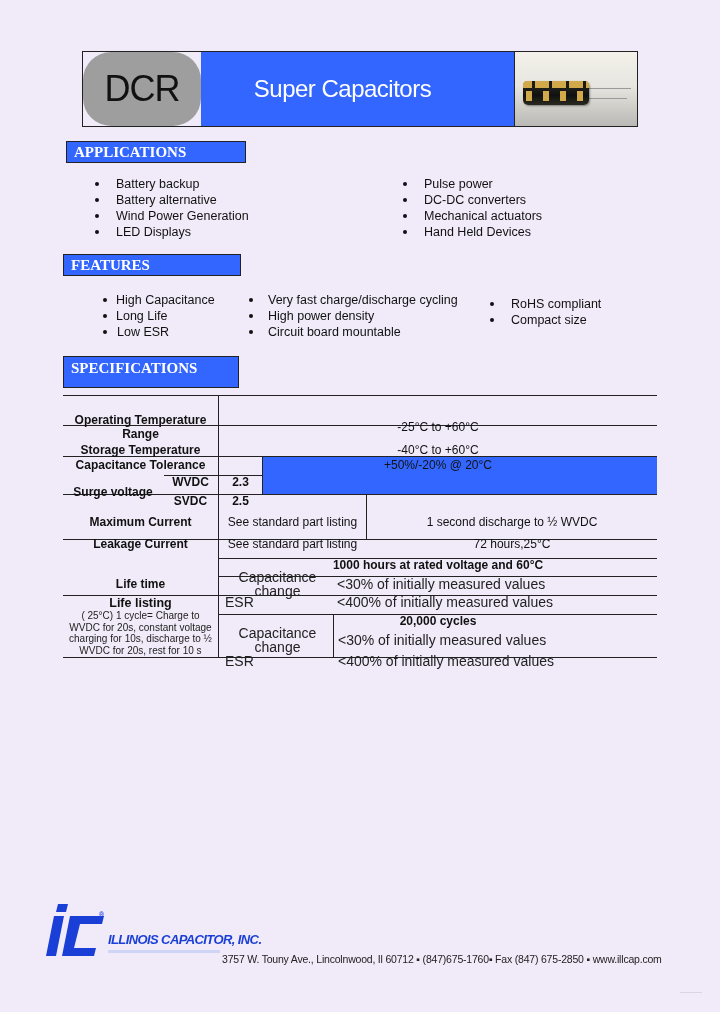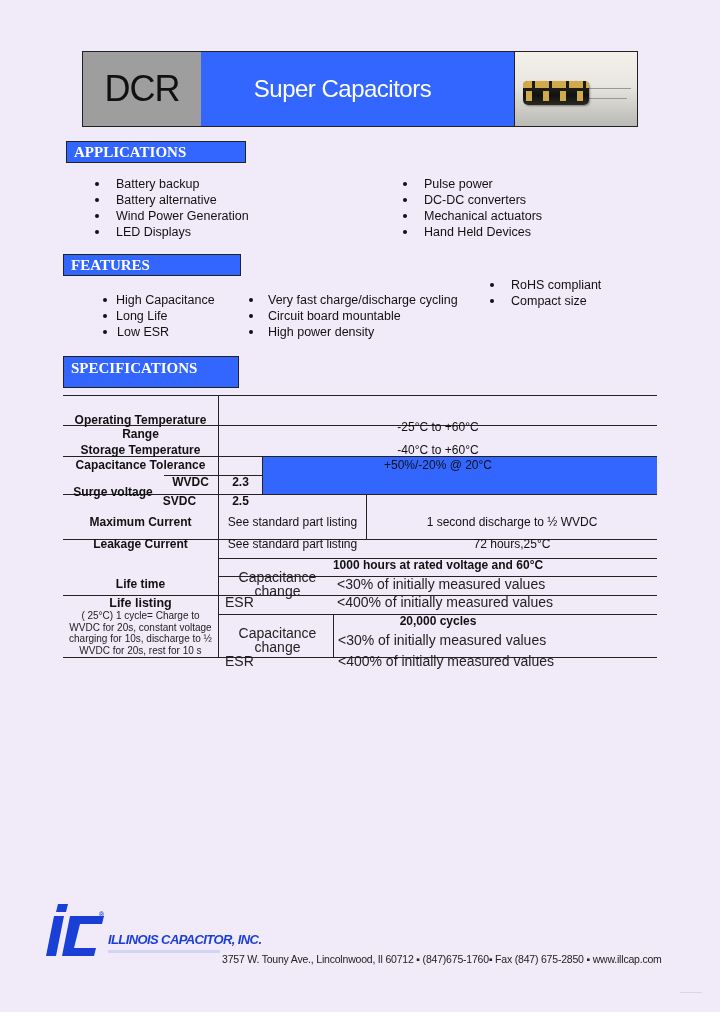--- a/index.html
+++ b/index.html
@@ -5,21 +5,21 @@
   html, body { margin:0; padding:0; }
   body {
     width:720px; height:1012px; background:#f1ebf9; position:relative; overflow:hidden;
     font-family:"Liberation Sans", sans-serif; color:#111;
   }
   .abs { position:absolute; }
 
   
   .banner { left:82px; top:51px; width:556px; height:76px; border:1px solid #222; display:flex; box-sizing:border-box; }
   .banner .code { width:118px; background:#9e9e9e; display:flex; align-items:center; justify-content:center;
-    font-size:36px; color:#111; letter-spacing:-1px; }
+    font-size:36px; color:#111; letter-spacing:-1px;border-radius:28px; }
   .banner .title { flex:1; background:#3366ff; display:flex; align-items:center; justify-content:center;
     color:#fff; font-size:24px; letter-spacing:-0.5px; padding-right:30px; }
   .banner .photo { width:122px; border-left:1px solid #222; position:relative;
     background:linear-gradient(#f3f1ea 0%, #e8e6e0 45%, #b9b9b5 100%); overflow:hidden; }
   .cap-body { position:absolute; left:8px; top:29px; width:66px; height:24px; border-radius:5px;
     background:linear-gradient(#2a2a20, #111 60%, #2a2a20); box-shadow:1px 1px 2px rgba(0,0,0,.4);}
   .cap-top { position:absolute; left:0; top:0; width:100%; height:7px; border-radius:4px 4px 0 0;
     background:repeating-linear-gradient(90deg,#d1a94a 0 9px,#1a1a12 9px 12px,#d1a94a 12px 17px); }
   .cap-mark { position:absolute; top:10px; width:6px; height:10px; background:#d1a94a; }
   .lead { position:absolute; height:1px; background:#9a9a9a; }
@@ -116,28 +116,28 @@
       <span style="margin-left:10px">Low ESR</span>
     </div>
 </div>
 <div class="abs list" style="left:249px;top:292px;">
   <div class="item">
       <span class="bullet"></span>
       <span style="margin-left:15px">Very fast charge/discharge cycling</span>
     </div>
   <div class="item">
       <span class="bullet"></span>
+      <span style="margin-left:15px">High power density</span>
+    </div>
+  <div class="item">
+      <span class="bullet"></span>
       <span style="margin-left:15px">Circuit board mountable</span>
     </div>
-  <div class="item">
-      <span class="bullet"></span>
-      <span style="margin-left:15px">High power density</span>
-    </div>
-</div>
-<div class="abs list" style="left:490px;top:277px;">
+</div>
+<div class="abs list" style="left:490px;top:296px;">
   <div class="item">
       <span class="bullet"></span>
       <span style="margin-left:17px">RoHS compliant</span>
     </div>
   <div class="item">
       <span class="bullet"></span>
       <span style="margin-left:17px">Compact size</span>
     </div>
 </div>
 
@@ -170,21 +170,21 @@
   </div>
   <div class="cell" style="left:219px;top:396px;width:438px;height:29px;">-25°C to +60°C</div>
 
   <div class="cell bold" style="left:63px;top:426px;width:155px;height:15px;">Storage Temperature</div>
   <div class="cell bold" style="left:63px;top:441px;width:155px;height:15px;">Capacitance Tolerance</div>
   <div class="cell" style="left:219px;top:426px;width:438px;height:15px;">-40°C to +60°C</div>
   <div class="cell" style="left:219px;top:441px;width:438px;height:15px;">+50%/-20% @ 20°C</div>
 
   <div class="cell bold" style="left:63px;top:457px;width:100px;height:37px;">Surge voltage</div>
   <div class="cell bold" style="left:163px;top:457px;width:55px;height:18px;">WVDC</div>
-  <div class="cell bold" style="left:152px;top:476px;width:55px;height:18px;">SVDC</div>
+  <div class="cell bold" style="left:163px;top:476px;width:55px;height:18px;">SVDC</div>
   <div class="cell bold" style="left:219px;top:457px;width:43px;height:18px;">2.3</div>
   <div class="cell bold" style="left:219px;top:476px;width:43px;height:18px;">2.5</div>
 
   <div class="cell bold" style="left:63px;top:496px;width:155px;height:20px;">Maximum Current</div>
   <div class="cell" style="left:219px;top:496px;width:147px;height:20px;">See standard part listing</div>
   <div class="cell" style="left:367px;top:496px;width:290px;height:20px;">1 second discharge to ½ WVDC</div>
 
   <div class="cell bold" style="left:63px;top:518px;width:155px;height:20px;">Leakage Current</div>
   <div class="cell" style="left:219px;top:518px;width:147px;height:20px;">See standard part listing</div>
   <div class="cell" style="left:367px;top:518px;width:290px;height:20px;">72 hours,25°C</div>

